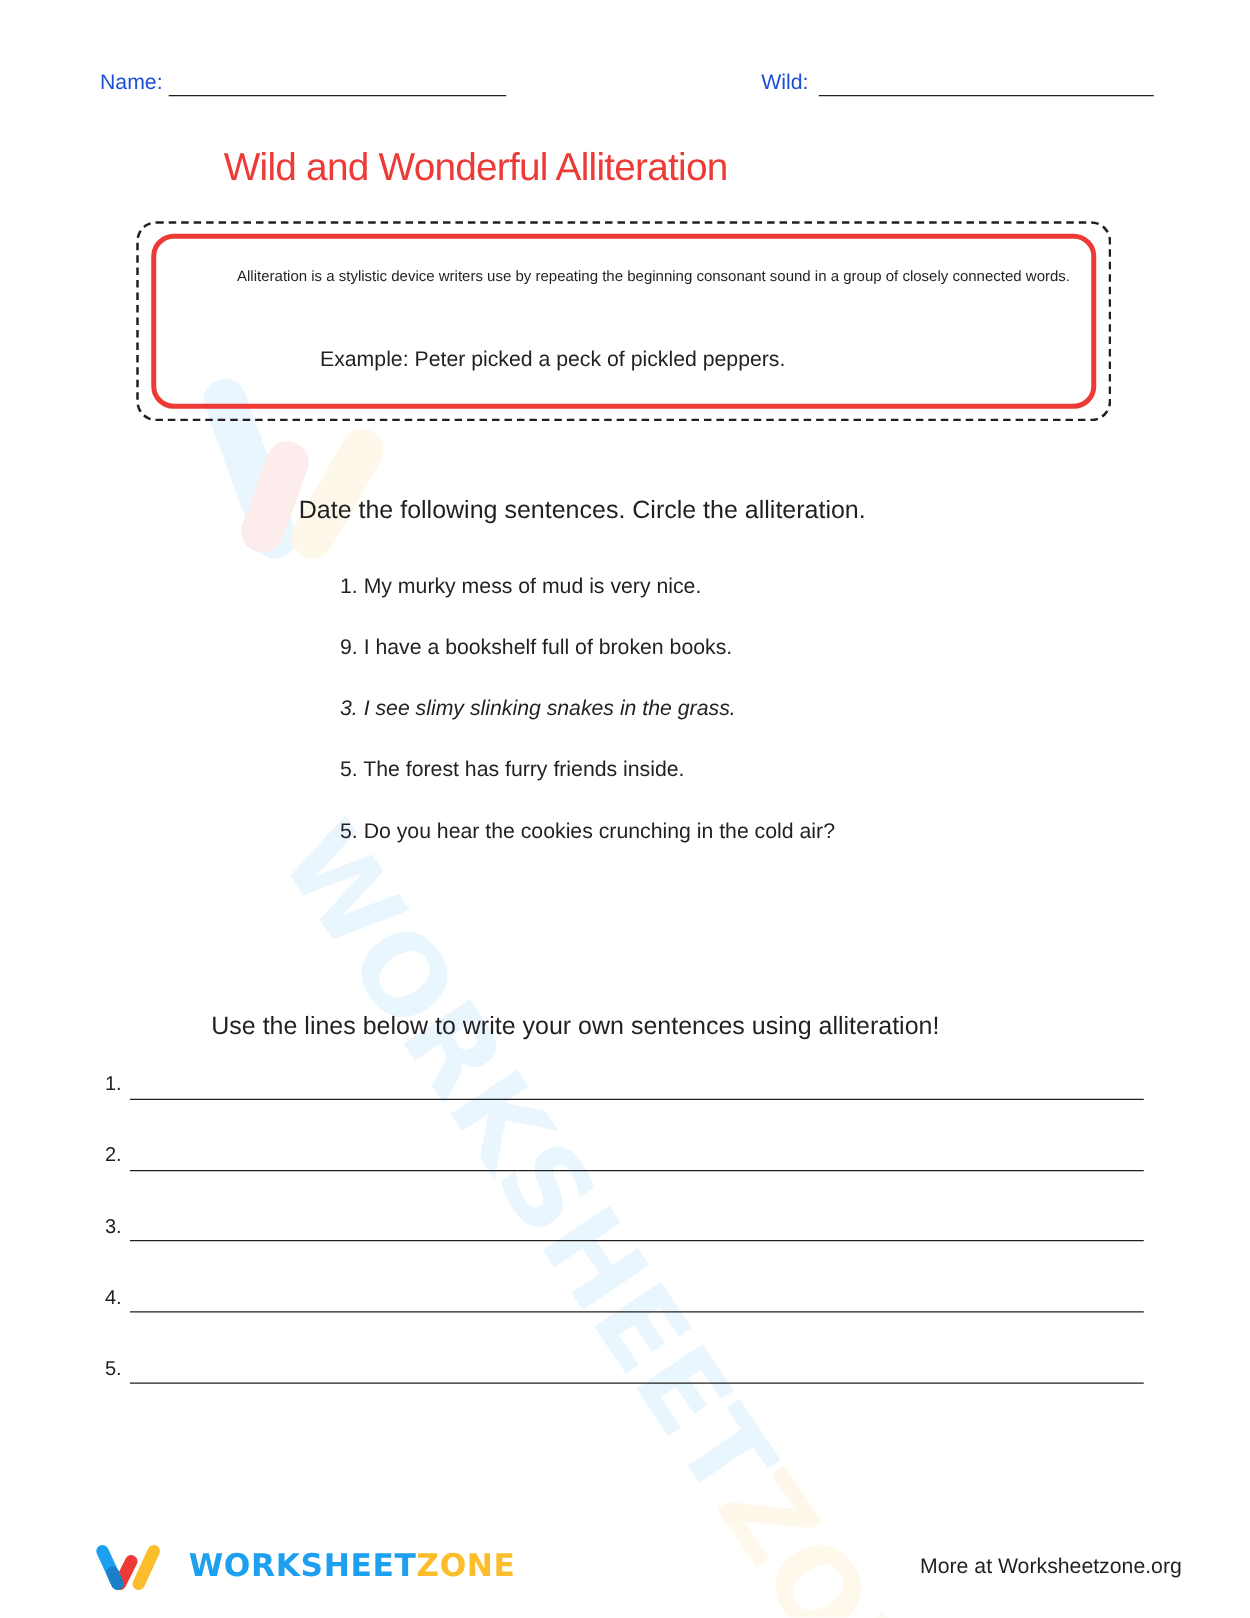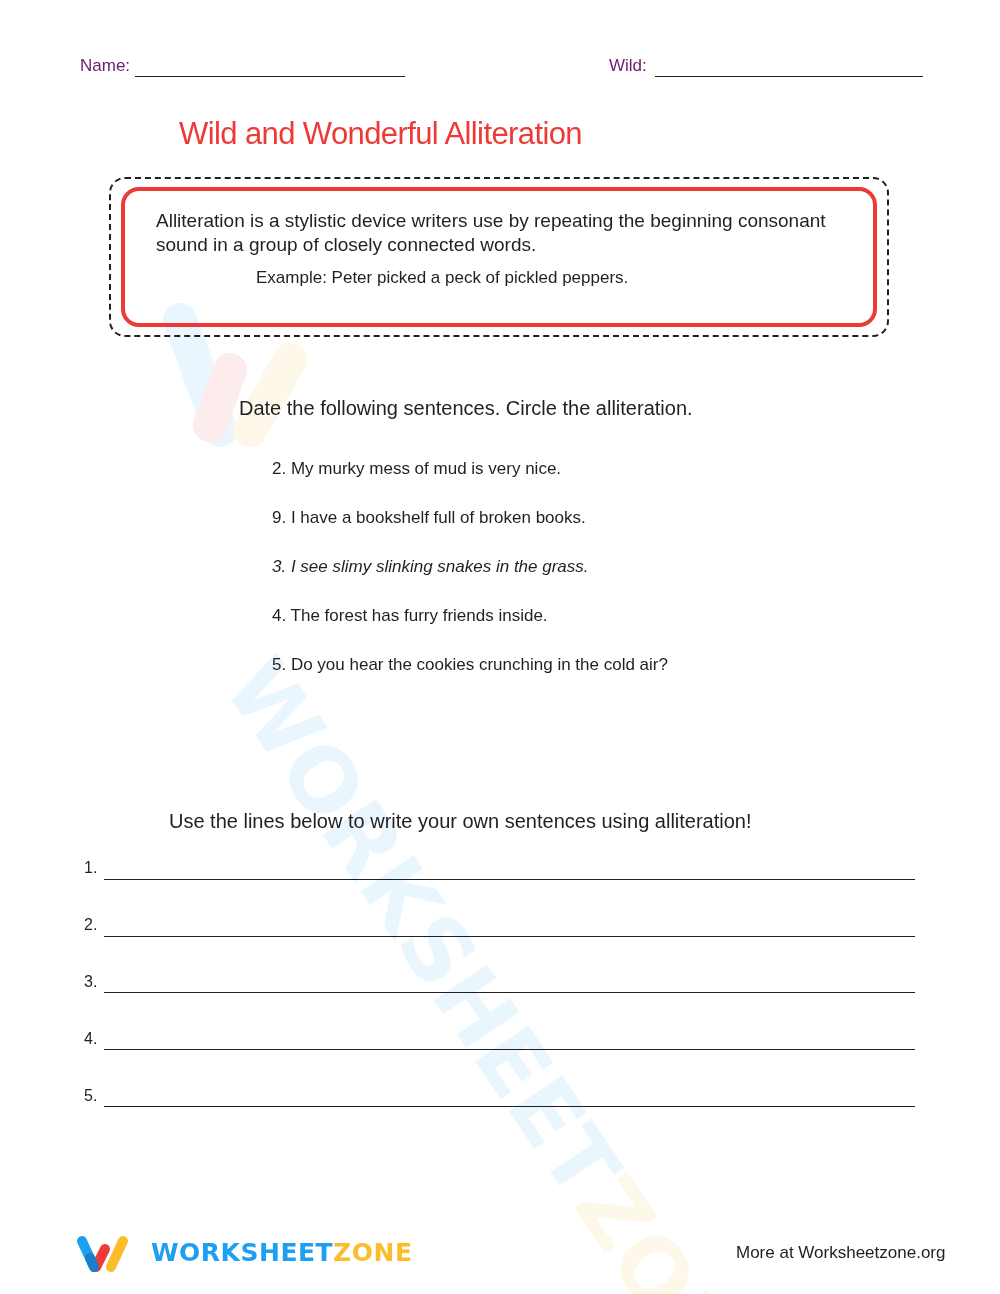--- a/index.html
+++ b/index.html
@@ -3,42 +3,42 @@
   <meta charset="utf-8">
   <style>
     html, body { margin: 0; padding: 0; background: #ffffff; }
     body {
       width: 1000px; height: 1294px; position: relative; overflow: hidden;
       font-family: "Liberation Sans", "DejaVu Sans", sans-serif; color: #231f20;
     }
     .abs { position: absolute; }
 
     
-    .field-label { font-size: 17px; color: #701a75; }
+    .field-label { font-size: 17px; color: #1d4ed8; }
     .field-line { border-bottom: 1.5px solid #231f20; height: 0; }
 
     .title {
       left: 179px; top: 116px; font-size: 31px; color: #ed3a36;
       letter-spacing: -0.6px; white-space: nowrap;
     }
 
     
     .outer-box {
       left: 109px; top: 177px; width: 780px; height: 160px;
       border: 2px dashed #231f20; border-radius: 16px; box-sizing: border-box;
     }
     .inner-box {
       left: 121px; top: 187px; width: 756px; height: 140px;
       border: 4px solid #ed3a36; border-radius: 18px; box-sizing: border-box;
       background: rgba(255,255,255,0.0);
     }
     .def-text {
-      left: 156px; top: 209px; width: 700px; font-size: 19px; line-height: 24px; color: #231f20;
+      left: 156px; top: 209px; width: 700px; font-size: 12px; line-height: 24px; color: #231f20; text-align: right;
     }
-    .example-text { left: 256px; top: 268px; font-size: 17px; color: #231f20; white-space: nowrap; }
+    .example-text { left: 256px; top: 278px; font-size: 17px; color: #231f20; white-space: nowrap; }
 
     .instructions { font-size: 20px; color: #231f20; white-space: nowrap; }
 
     .sentence { left: 272px; font-size: 17px; color: #231f20; white-space: nowrap; }
 
     .write-num { left: 84px; font-size: 16px; color: #231f20; }
     .write-line { left: 104px; width: 811px; border-bottom: 1.8px solid #231f20; height: 0; }
 
     
     .brand-text { left: 151px; top: 1238px; font-size: 25px; font-weight: bold; letter-spacing: 0.5px; white-space: nowrap; font-family: "DejaVu Sans", sans-serif; }
@@ -74,24 +74,24 @@
 
 <div class="abs title">Wild and Wonderful Alliteration</div>
 
 <div class="abs outer-box"></div>
 <div class="abs inner-box"></div>
 <div class="abs def-text">Alliteration is a stylistic device writers use by repeating the beginning consonant sound in a group of closely connected words.</div>
 <div class="abs example-text">Example: Peter picked a peck of pickled peppers.</div>
 
 <div class="abs instructions" style="left:239px;top:397px;">Date the following sentences. Circle the alliteration.</div>
 
-<div class="abs sentence" style="top:459px;">2. My murky mess of mud is very nice.</div>
+<div class="abs sentence" style="top:459px;">1. My murky mess of mud is very nice.</div>
 <div class="abs sentence" style="top:508px;">9. I have a bookshelf full of broken books.</div>
 <div class="abs sentence" style="top:557px;font-style:italic;">3. I see slimy slinking snakes in the grass.</div>
-<div class="abs sentence" style="top:606px;">4. The forest has furry friends inside.</div>
+<div class="abs sentence" style="top:606px;">5. The forest has furry friends inside.</div>
 <div class="abs sentence" style="top:655px;">5. Do you hear the cookies crunching in the cold air?</div>
 
 <div class="abs instructions" style="left:169px;top:774px;margin-top:36px;">Use the lines below to write your own sentences using alliteration!</div>
 
 <div class="abs write-num" style="top:859px;">1.</div>
 <div class="abs write-line" style="top:879px;"></div>
 <div class="abs write-num" style="top:916px;">2.</div>
 <div class="abs write-line" style="top:936px;"></div>
 <div class="abs write-num" style="top:973px;">3.</div>
 <div class="abs write-line" style="top:992px;"></div>

